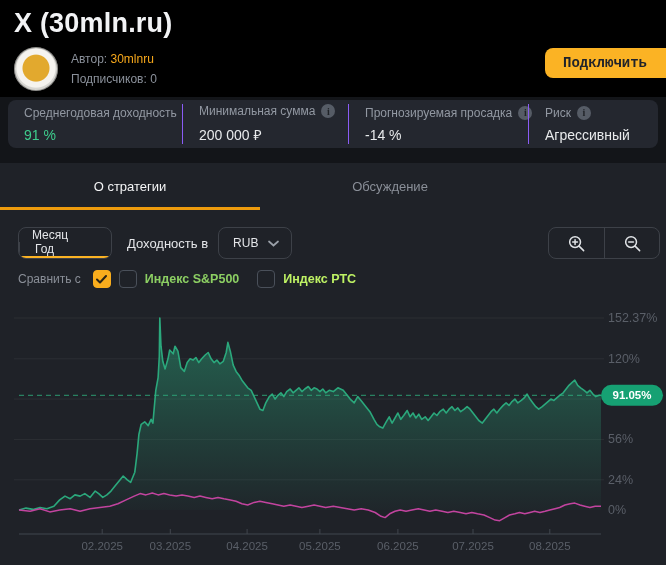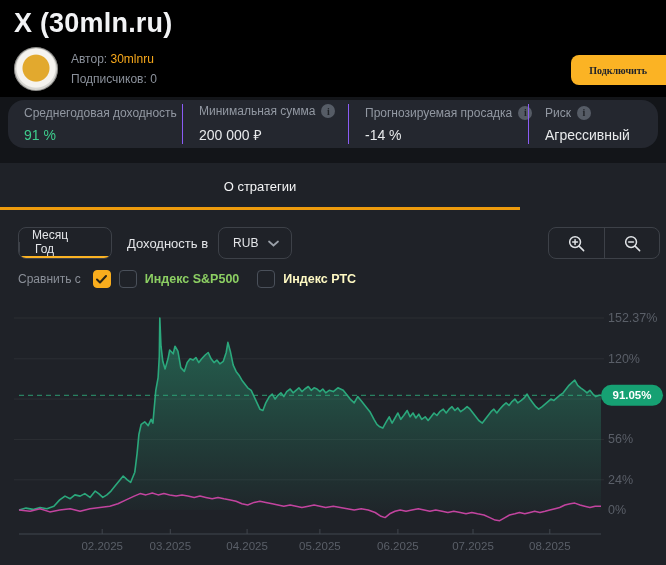--- a/index.html
+++ b/index.html
@@ -12,27 +12,27 @@
   .hdr { height:97px; background:#000000; position:relative; padding:8px 14px 0; }
   .hdr h1 { font-size:27px; font-weight:700; color:#f2f3f5; letter-spacing:.2px; }
   .author-row { display:flex; align-items:center; margin-top:8px; }
   .avatar { width:44px; height:44px; border-radius:50%;
             background: radial-gradient(circle at 50% 48%, #e2a92e 0 13px, #f5f3ef 14px 19px, #d8d7d3 20px 22px);
             box-shadow: inset 0 0 0 1px rgba(0,0,0,.35); flex:0 0 44px; }
   .author-meta { margin-left:13px; font-size:12px; line-height:1; }
   .author-line { color:#8b919b; }
   .author-name { color:#f7a81b; cursor:pointer; }
   .subs-line { color:#8b919b; margin-top:8px; }
-  .connect-btn { position:absolute; top:55px; right:0; height:30px; padding:0 19px 0 18px;
+  .connect-btn { position:absolute; top:48px; right:0; height:30px; padding:0 19px 0 18px;
                  background:#fbb324; color:#20232a; border:none; border-radius:8px 0 0 8px;
-                 font-family:Liberation Serif, serif; font-size:10px; font-weight:700; cursor:pointer; }
+                 font-family:Liberation Mono, monospace; font-size:14px; font-weight:700; cursor:pointer; }
 
   
   .stats-band { height:66px; background:#131519; padding:3px 8px 0; }
-  .stats-card { height:48px; background:#24272f; border-radius:16px; display:flex; align-items:center; }
+  .stats-card { height:48px; background:#24272f; border-radius:8px; display:flex; align-items:center; }
   .stat { padding:0 0 0 16px; display:flex; flex-direction:column; justify-content:center; height:40px; }
   .stat + .stat { border-left:1px solid #8b5cf6; }
   .stat:nth-child(1){ width:174px; } .stat:nth-child(2){ width:166px; }
   .stat:nth-child(3){ width:180px; } .stat:nth-child(4){ width:130px; }
   .stat-label { font-size:12px; color:#9298a2; display:flex; align-items:center; gap:6px; white-space:nowrap; }
   .stat-value { font-size:14px; color:#e8eaec; margin-top:7px; white-space:nowrap; }
   .stat-value.green { color:#3ecd8d; }
   .info-i { width:14px; height:14px; border-radius:50%; background:#565c66; color:#1f2227;
             font-size:10px; font-weight:700; display:inline-flex; align-items:center; justify-content:center;
             font-family:"Liberation Serif", serif; cursor:pointer; flex:0 0 14px; }
@@ -120,20 +120,21 @@
           </div>
         <div class="stat-value">Агрессивный</div>
       </div>
     </div>
   </div>
 
   <div class="content">
 
     <div class="tabs">
       <div class="tab active">О стратегии</div>
+      <div class="tab">Обсуждение</div>
     </div>
 
     <div class="controls">
       <div class="seg-group">
         <button class="seg w1">Месяц</button>
         <button class="seg w2">Год</button>
         <button class="seg w3 active">Весь период</button>
         <button class="seg cal">
           <svg width="20" height="20" viewBox="0 0 24 24" fill="none" stroke="#dfe2e5" stroke-width="1.7" stroke-linecap="round">
             <rect x="3.5" y="5" width="17" height="15.5" rx="2.5"></rect>
@@ -173,21 +174,21 @@
     <div class="compare">
       <span class="compare-label">Сравнить с</span>
       <span class="cbx checked">
         <svg width="11" height="9" viewBox="0 0 11 9" fill="none" stroke="#2b2415" stroke-width="2" stroke-linecap="round" stroke-linejoin="round">
             <polyline points="1,4.5 4,7.5 10,1"></polyline>
           </svg>
       </span>
       <span class="cbx"></span>
       <span class="cmp-label" style="color: rgb(140, 207, 99);">Индекс S&amp;P500</span>
       <span class="cbx"></span>
-      <span class="cmp-label" style="color: #fef9c3;">Индекс РТС</span>
+      <span class="cmp-label" style="color: #bef264;">Индекс РТС</span>
     </div>
 
     <div class="chart-wrap">
       <svg width="666" height="267" viewBox="0 0 666 267">
         <defs>
           <linearGradient id="gfill" x1="0" y1="0" x2="0" y2="1">
             <stop offset="0" stop-color="#2ba87c" stop-opacity="0.5"></stop>
             <stop offset="1" stop-color="#2ba87c" stop-opacity="0.03"></stop>
           </linearGradient>
         </defs>

